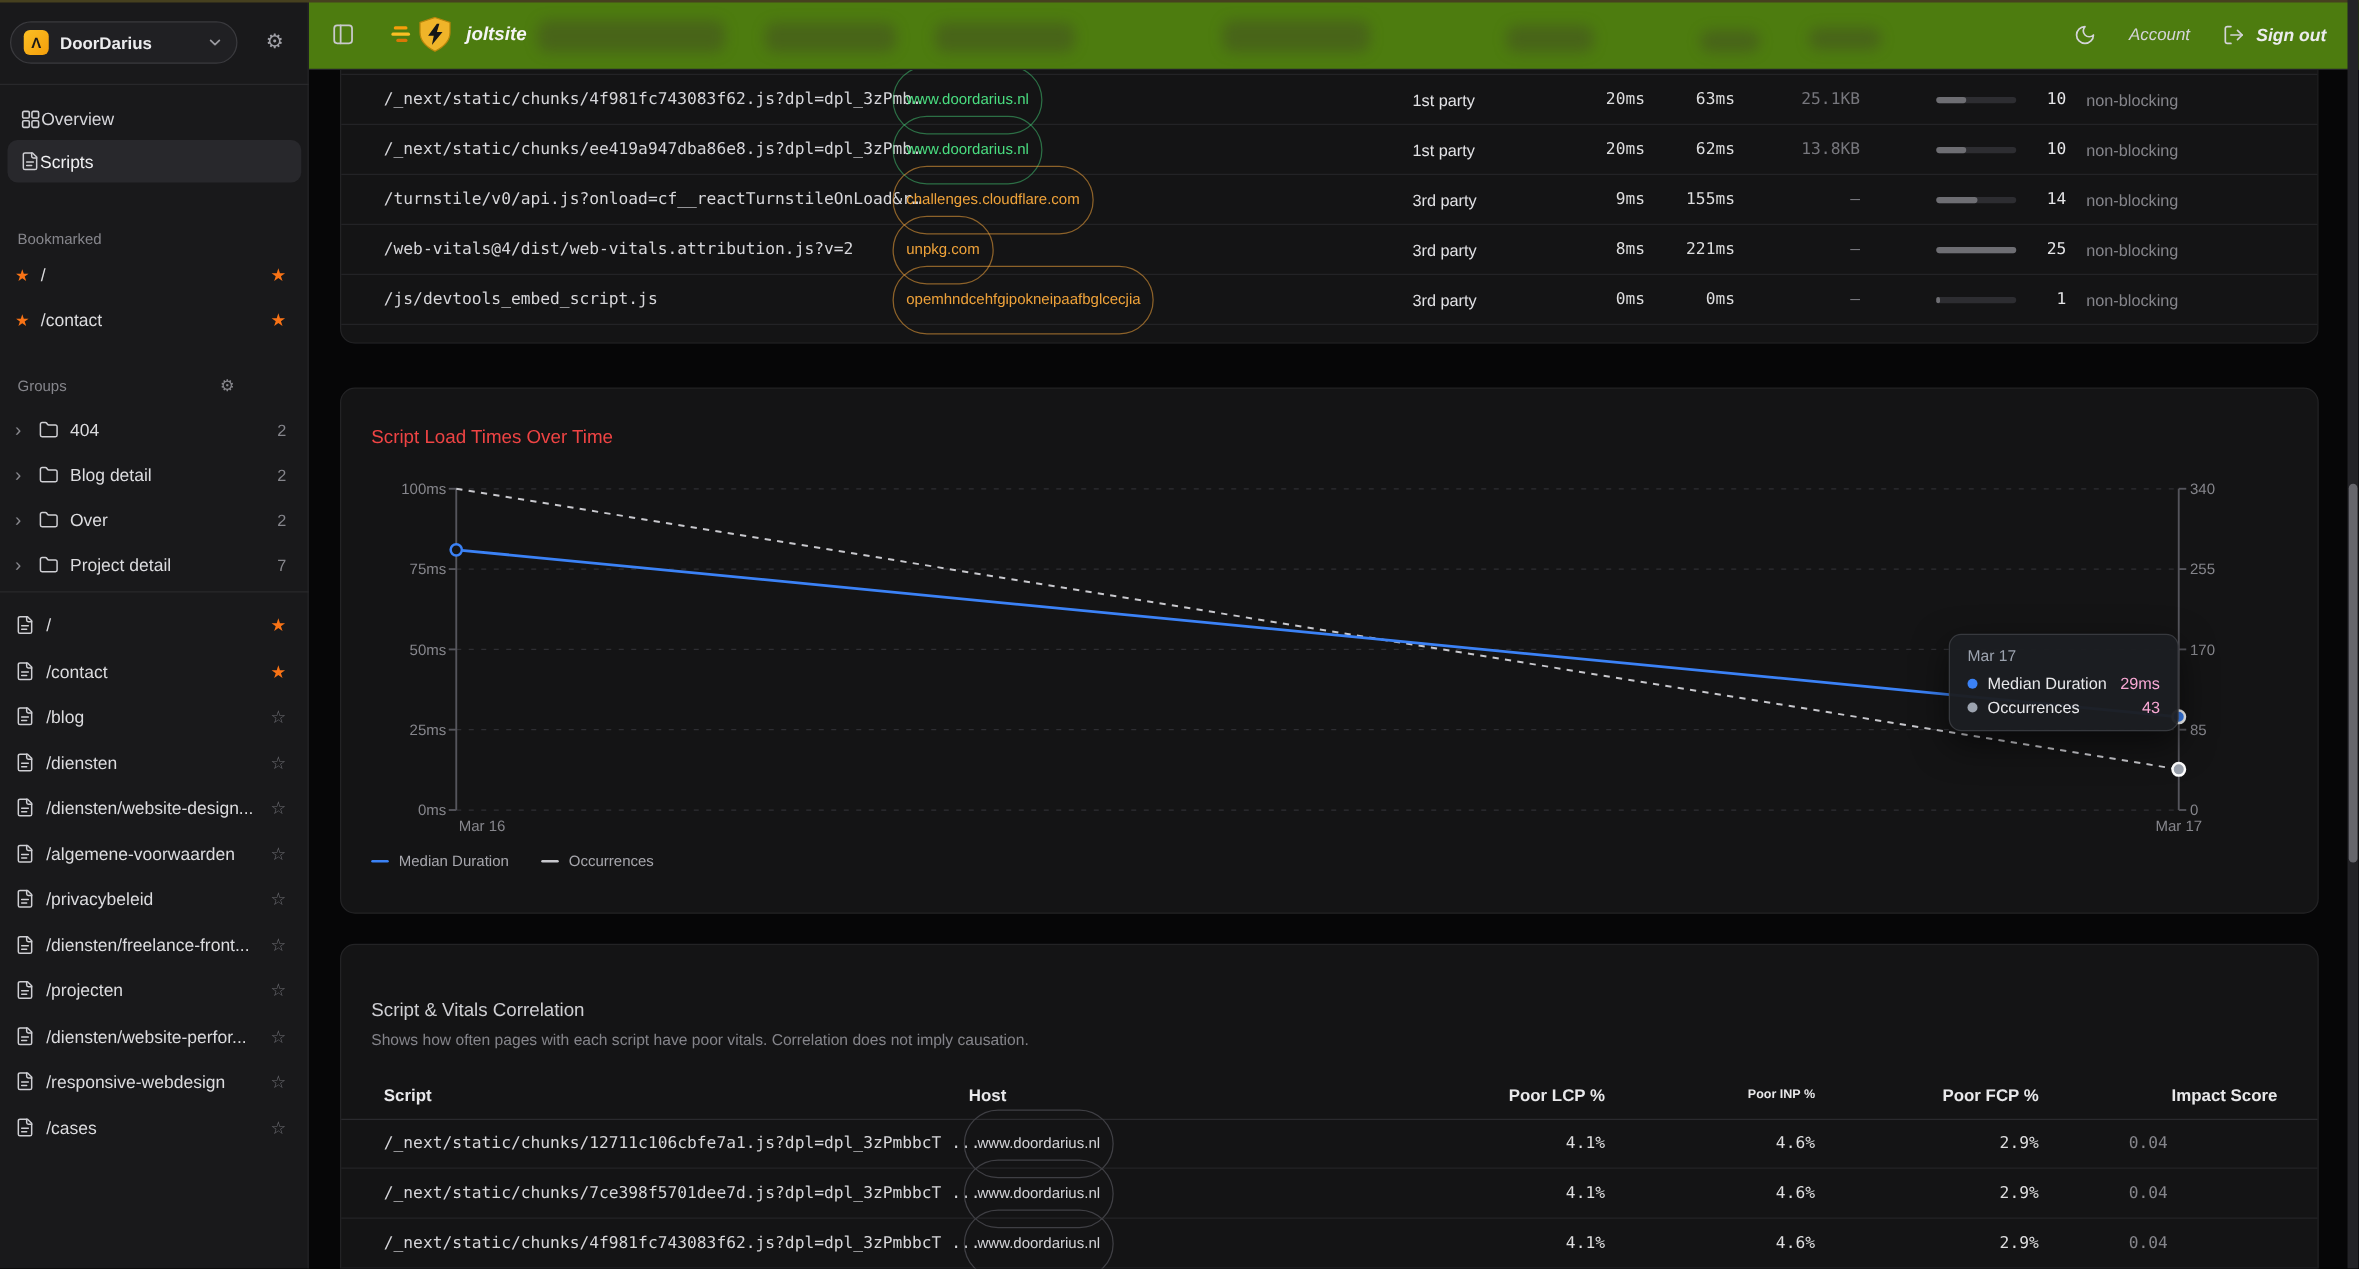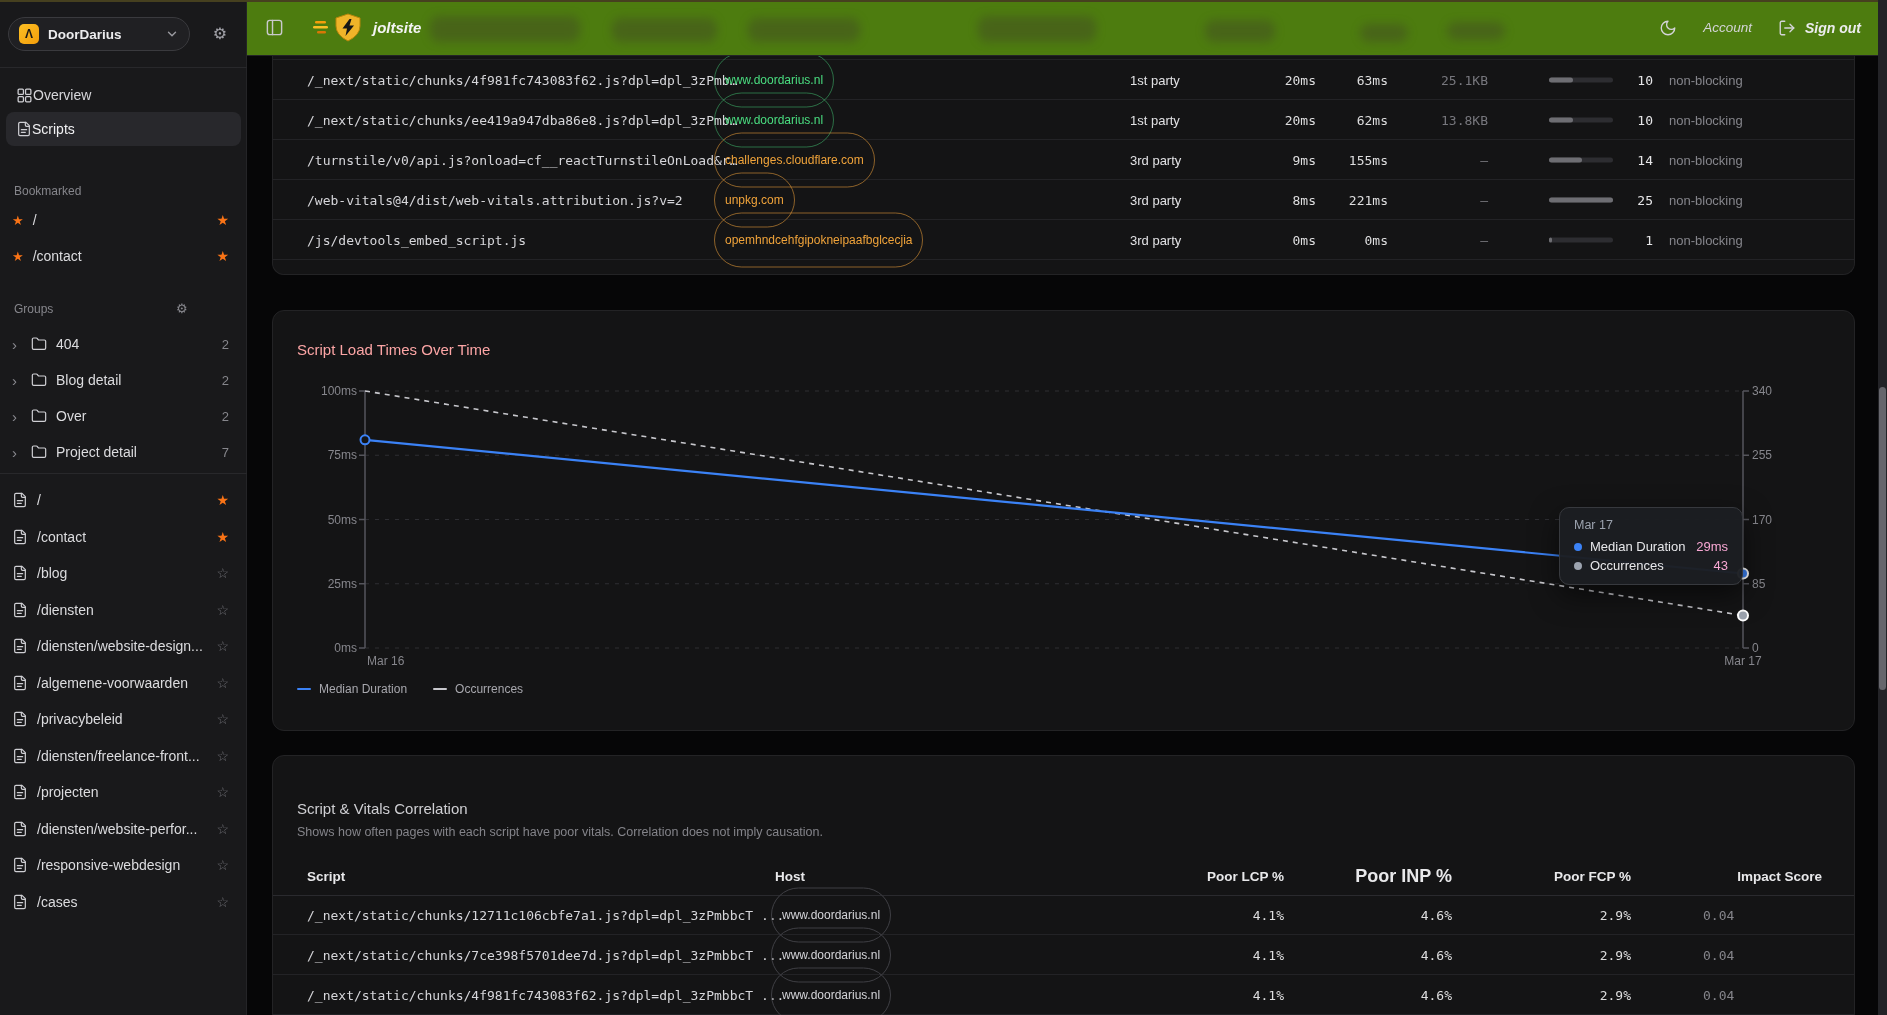--- a/index.html
+++ b/index.html
@@ -71,21 +71,21 @@
   .c-bar i{display:block;height:5px;border-radius:3px;background:#6e6e73;}
   .c-count{left:1330px;width:50px;text-align:right;font-size:13px;color:#e6e6e8;}
   .c-status{left:1396px;font-size:13px;color:#85858b;}
   .pill{display:inline-block;padding:19px 10px;border-radius:999px;font-size:12px;line-height:15px;
         border:1px solid #3f3f44;color:#d4d4d8;}
   .pill.green{color:#4ade80;border-color:rgba(74,222,128,.45);}
   .pill.amber{color:#f0a33a;border-color:rgba(240,163,58,.55);}
 
   
   .panel2{top:310px;height:421px;border-radius:12px;}
-  .chart-title{position:absolute;left:24px;top:30px;font-size:15px;color:#fca5a5;}
+  .chart-title{position:absolute;left:24px;top:30px;font-size:15px;color:#ef4444;}
   .plot-svg{position:absolute;left:92px;top:80px;width:1378px;height:257px;overflow:visible;}
   .ytick{position:absolute;width:84px;left:0;text-align:right;font-size:12px;color:#86868c;height:16px;line-height:16px;}
   .y2tick{position:absolute;left:1479px;width:60px;text-align:left;font-size:12px;color:#86868c;height:16px;line-height:16px;}
   .xtick{position:absolute;top:343px;font-size:12px;color:#86868c;}
   .xtick.x0{left:94px;}
   .xtick.x1{left:1440px;width:60px;text-align:center;}
   .legend{position:absolute;left:24px;top:371px;display:flex;gap:26px;align-items:center;}
   .lg-item{display:flex;align-items:center;gap:8px;font-size:12px;color:#a7a7ad;cursor:pointer;}
   .lg-line{display:inline-block;width:14px;height:2.5px;border-radius:2px;}
   .lg-line.blue{background:#3b82f6;}
@@ -101,21 +101,21 @@
   .tt-val{margin-left:auto;color:#f9a8d4;}
 
   
   .panel3{top:755px;height:300px;border-radius:12px;}
   .cor-title{position:absolute;left:24px;top:44px;font-size:15px;color:#cfcfd3;}
   .cor-sub{position:absolute;left:24px;top:69px;font-size:12.5px;color:#84848a;}
   .cor-head{position:absolute;left:0;top:100px;width:100%;height:39px;border-bottom:1px solid #2a2a2e;}
   .h-script{left:34px;font-size:13.5px;font-weight:600;color:#e8e8ea;}
   .h-host{left:502px;font-size:13.5px;font-weight:600;color:#e8e8ea;}
   .h-lcp{left:900px;width:111px;text-align:right;font-size:13.5px;font-weight:600;color:#e8e8ea;}
-  .h-inp{left:1070px;width:109px;text-align:right;font-size:18px;font-weight:600;color:#e8e8ea;}
+  .h-inp{left:1070px;width:109px;text-align:right;font-size:10px;font-weight:600;color:#e8e8ea;}
   .h-fcp{left:1250px;width:108px;text-align:right;font-size:13.5px;font-weight:600;color:#e8e8ea;}
   .h-imp{left:1430px;width:119px;text-align:right;font-size:13.5px;font-weight:600;color:#e8e8ea;}
   .cor-rows{position:absolute;left:0;top:139px;width:100%;}
   .c2-script{left:34px;font-size:13px;color:#d6d6da;}
   .c2-host{left:498px;}
   .c2-lcp{left:900px;width:111px;text-align:right;font-size:13px;color:#dededf;}
   .c2-inp{left:1070px;width:109px;text-align:right;font-size:13px;color:#dededf;}
   .c2-fcp{left:1250px;width:108px;text-align:right;font-size:13px;color:#dededf;}
   .c2-imp{left:1430px;width:119px;text-align:left;font-size:13px;color:#85858b;}
 

